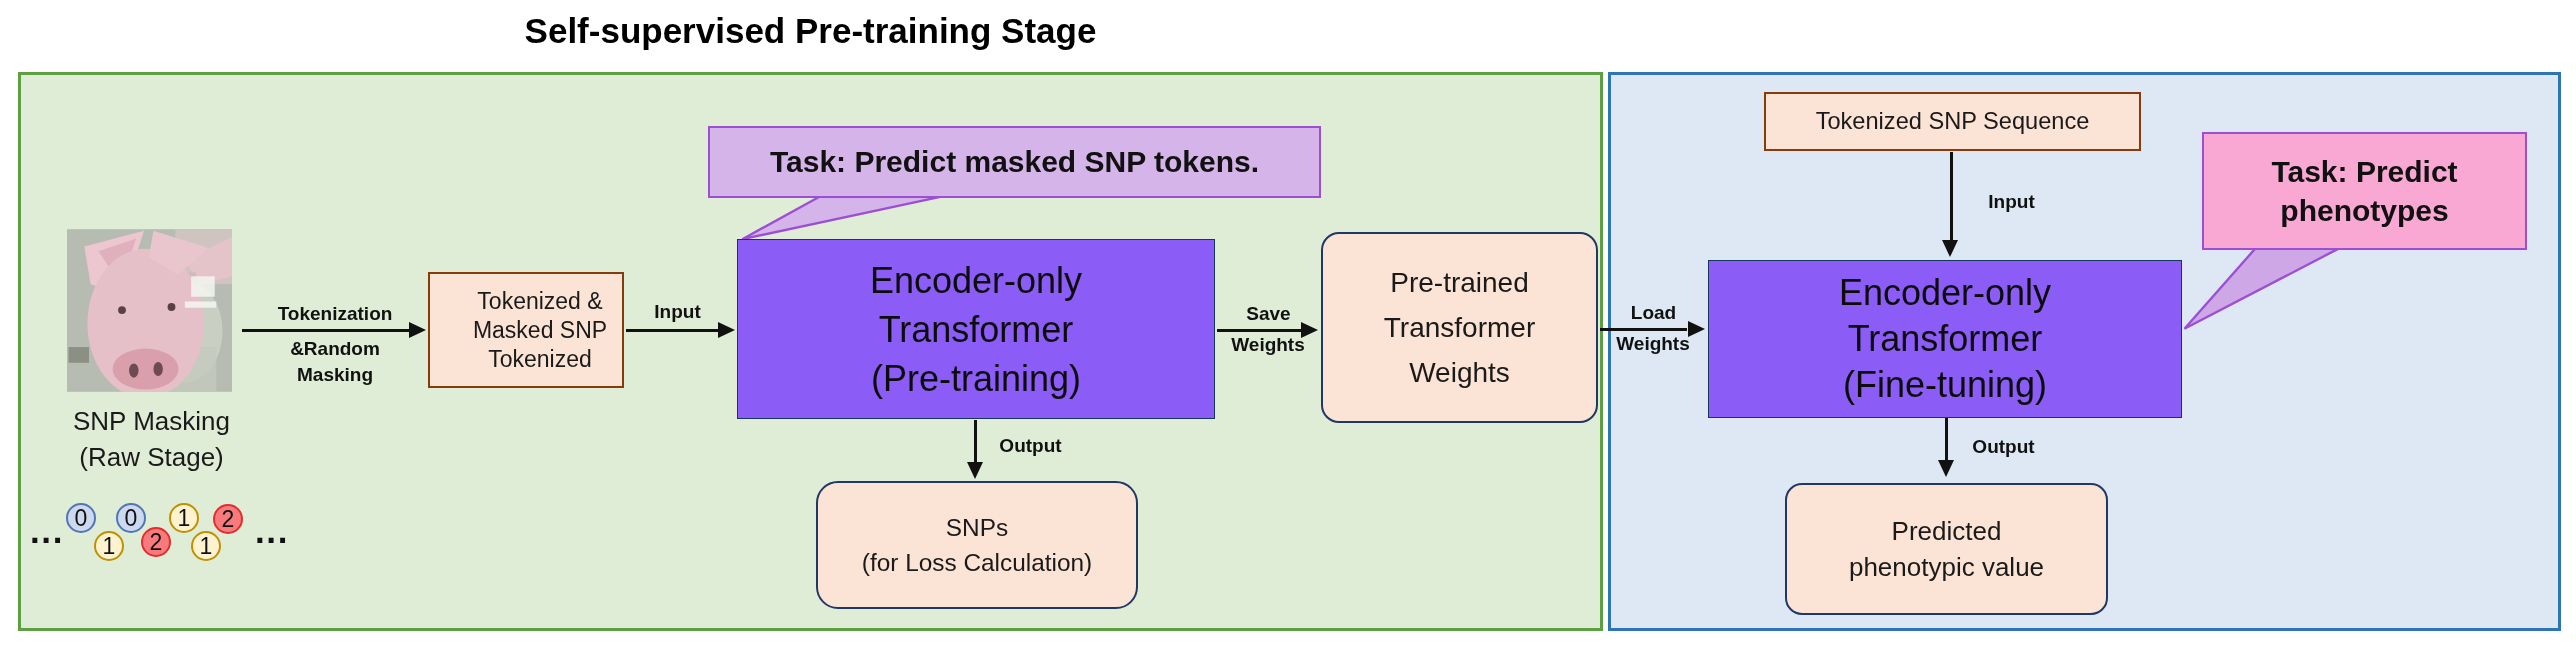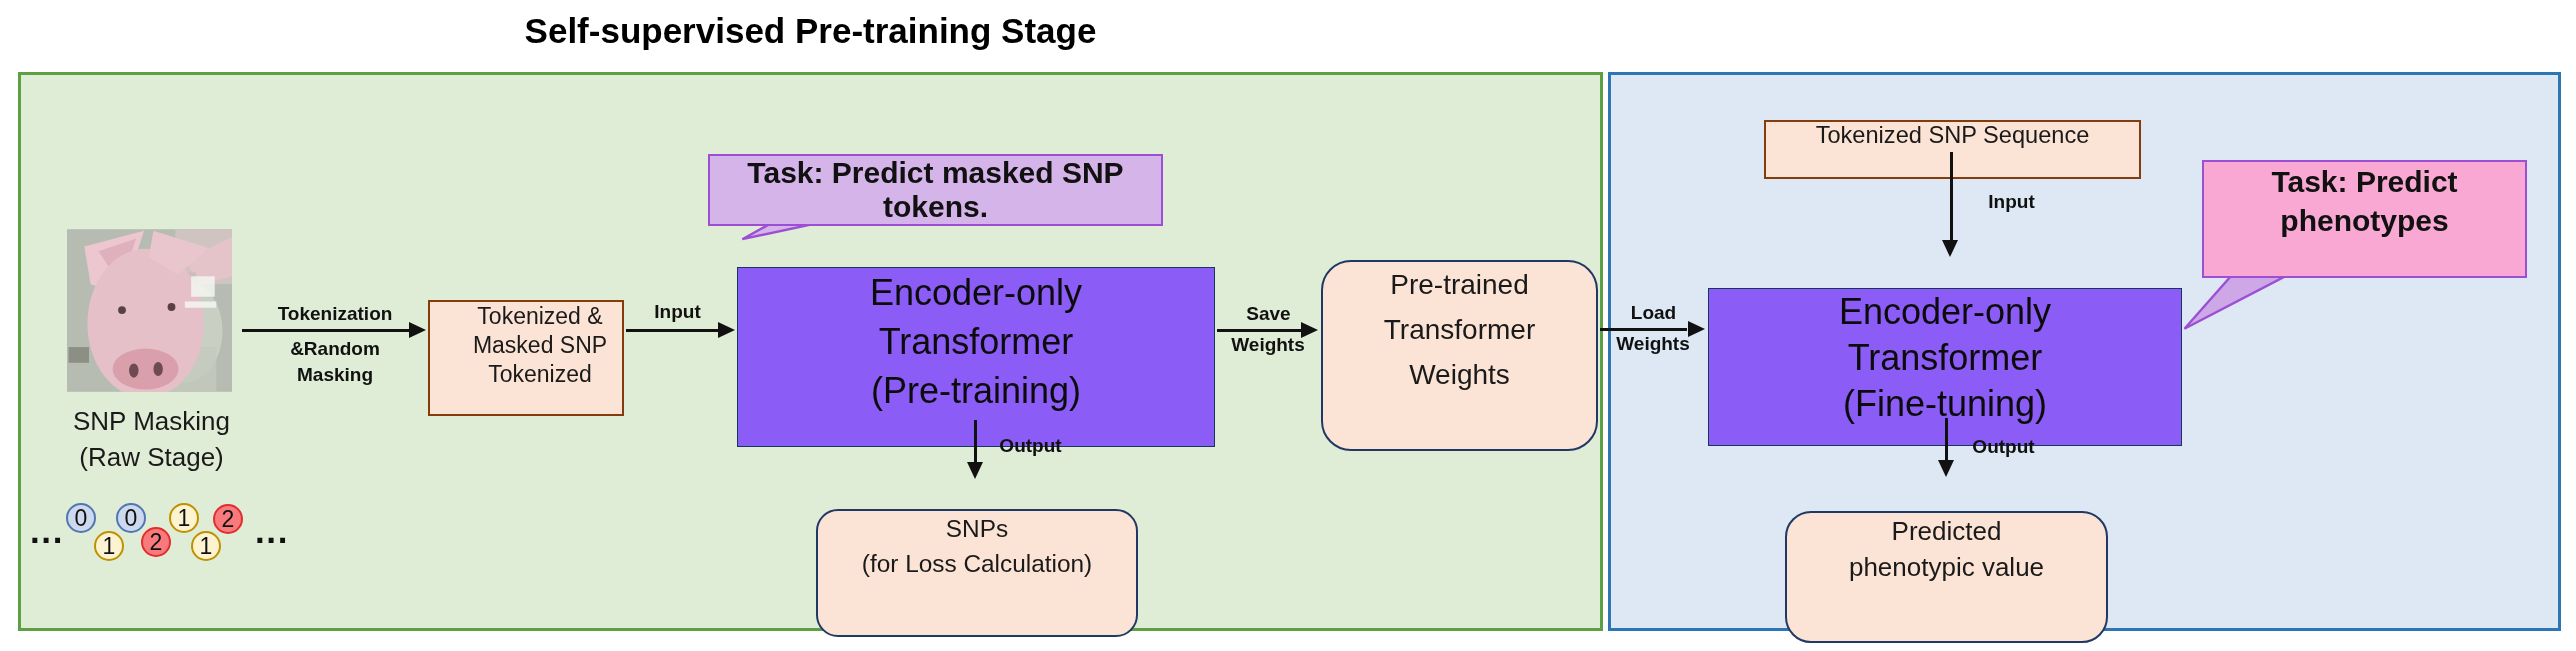--- a/index.html
+++ b/index.html
@@ -5,21 +5,21 @@
   html,body { margin:0; padding:0; background:#ffffff; }
   body { font-family:"Liberation Sans","DejaVu Sans",sans-serif; }
   #canvas { position:relative; width:2576px; height:652px; background:#ffffff; overflow:hidden; }
 
   .stage-title { position:absolute; font-size:35px; font-weight:bold; color:#000; text-align:center; }
   .stage { position:absolute; box-sizing:border-box; }
   .stage-pre  { background:#e0edd6; border:3.9px solid #5da043; }
   .stage-fine { background:#dde8f4; border:3.9px solid #2e75b6; }
 
   .box { position:absolute; box-sizing:border-box; display:flex; flex-direction:column;
-         align-items:center; justify-content:flex-start; text-align:center; color:#1a1a1a;margin-top:28px; }
+         align-items:center; justify-content:center; text-align:center; color:#1a1a1a; }
   .peach-sq { background:#fbe3d5; border:2.4px solid #843c0c; }
   .peach-rd { background:#fbe3d5; border:2.4px solid #203864; }
   .encoder  { background:#8b5cf6; border:1.6px solid #17365d; font-size:36px; line-height:49px; color:#0c0c0c; }
   .bubble   { border:2.4px solid #9c4fd4; font-weight:bold; font-size:30px; color:#111; }
   .bubble-pre  { background:#d5b4ea; }
   .bubble-fine { background:#f9a8d4; line-height:39px; }
   .tail { position:absolute; }
 
   .hline { position:absolute; height:3.2px; background:#111; }
   .vline { position:absolute; width:3.2px; background:#111; }
@@ -102,21 +102,21 @@
     <div>Tokenized</div>
   </div>
 
   <div class="hline" style="left:626px; top:329px; width:92px;"></div>
   <div class="ah-r" style="left:718px; top:322px;"></div>
   <div class="lbl" style="left:630px; top:301px; width:95px;">Input</div>
 
   <svg class="tail" style="left:725px; top:195px;" width="236" height="49" viewBox="0 0 300 62">
     <polygon points="120,2 22,56 275,2" fill="#d5b4ea" stroke="#9c4fd4" stroke-width="3"></polygon>
   </svg>
-  <div class="box bubble bubble-pre" style="left:708px; top:126px; width:455px; height:72px;">
+  <div class="box bubble bubble-pre" style="left:708px; top:126px; width:613px; height:72px;">
     <div>Task: Predict masked SNP tokens.</div>
   </div>
 
   <div class="box encoder" style="left:737px; top:239px; width:478px; height:180px;">
     <div>Encoder-only</div>
     <div>Transformer</div>
     <div>(Pre-training)</div>
   </div>
 
   <div class="vline" style="left:974px; top:420px; height:43px;"></div>
@@ -126,21 +126,21 @@
   <div class="box peach-rd t31" style="left:816px; top:481px; width:322px; height:128px; border-radius:22px;">
     <div>SNPs</div>
     <div>(for Loss Calculation)</div>
   </div>
 
   <div class="hline" style="left:1217px; top:329px; width:84px;"></div>
   <div class="ah-r" style="left:1301px; top:322px;"></div>
   <div class="lbl" style="left:1221px; top:303px; width:95px;">Save</div>
   <div class="lbl" style="left:1217px; top:334px; width:102px;">Weights</div>
 
-  <div class="box peach-rd t36" style="left:1321px; top:232px; width:277px; height:191px; border-radius:30px;">
+  <div class="box peach-rd t36" style="left:1321px; top:232px; width:277px; height:191px; border-radius:18px;">
     <div>Pre-trained</div>
     <div>Transformer</div>
     <div>Weights</div>
   </div>
 
   <div class="hline" style="left:1600px; top:328px; width:87px;"></div>
   <div class="ah-r" style="left:1688px; top:321px;"></div>
   <div class="lbl" style="left:1608px; top:302px; width:91px;">Load</div>
   <div class="lbl" style="left:1602px; top:333px; width:102px;">Weights</div>
 
@@ -163,19 +163,19 @@
   <div class="box encoder" style="left:1708px; top:260px; width:474px; height:158px; line-height:46px;">
     <div>Encoder-only</div>
     <div>Transformer</div>
     <div>(Fine-tuning)</div>
   </div>
 
   <div class="vline" style="left:1945px; top:418px; height:43px;"></div>
   <div class="ah-d" style="left:1938px; top:460px;"></div>
   <div class="lbl" style="left:1956px; top:436px; width:95px;">Output</div>
 
-  <div class="box peach-rd t33" style="left:1785px; top:483px; width:323px; height:132px; border-radius:26px;">
+  <div class="box peach-rd t33" style="left:1785px; top:483px; width:323px; height:132px; border-radius:17px;">
     <div>Predicted</div>
     <div>phenotypic value</div>
   </div>
 
 </div>
 
 
 </body></html>

